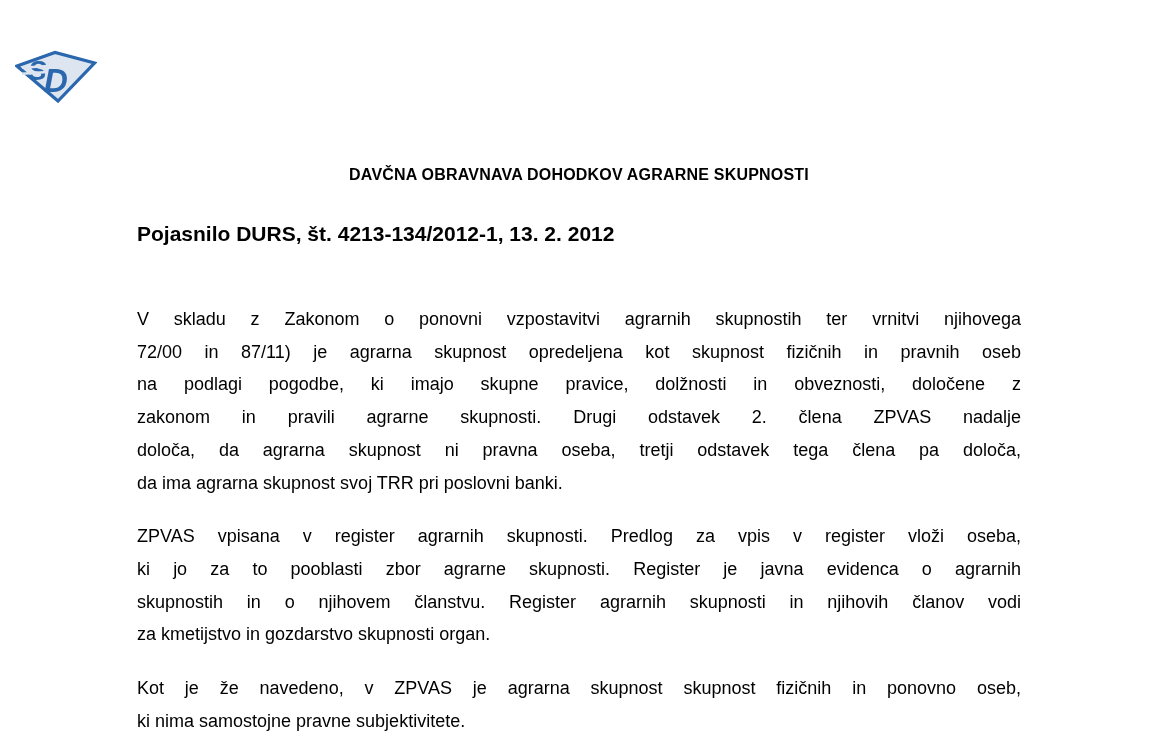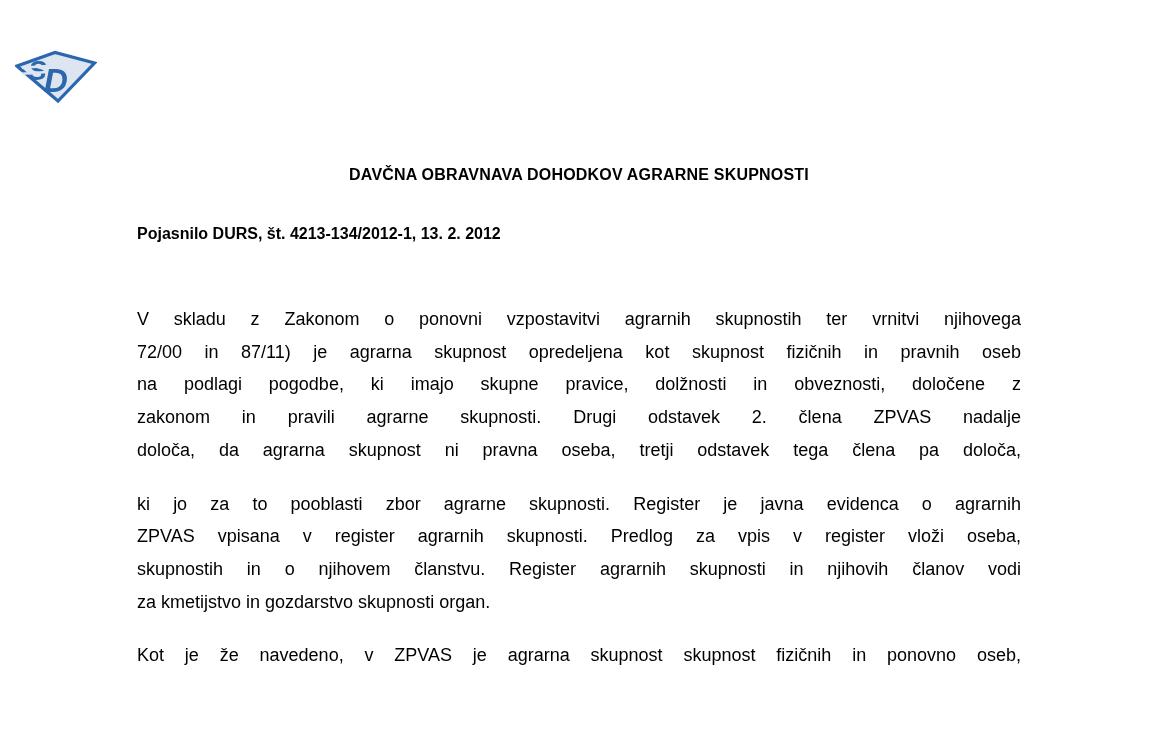--- a/index.html
+++ b/index.html
@@ -33,21 +33,21 @@
     font-weight: bold;
     line-height: 30px;
     letter-spacing: 0.2px;
     white-space: nowrap;
   }
   .doc-subtitle {
     position: absolute;
     left: 137px;
     top: 220px;
     width: 884px;
-    font-size: 16px;
+    font-size: 21px;
     font-weight: bold;
     line-height: 28px;
     white-space: nowrap;
   }
   .doc-body {
     position: absolute;
     left: 137px;
     top: 300px;
     width: 884px;
     font-size: 18px;
@@ -86,28 +86,30 @@
   <div class="doc-subtitle">Pojasnilo DURS, št. 4213-134/2012-1, 13. 2. 2012</div>
 
   <div class="doc-body">
 
     <div class="para">
       <div class="ln">V skladu z Zakonom o ponovni vzpostavitvi agrarnih skupnostih ter vrnitvi njihovega</div>
       <div class="ln">72/00 in 87/11) je agrarna skupnost opredeljena kot skupnost fizičnih in pravnih oseb</div>
       <div class="ln">na podlagi pogodbe, ki imajo skupne pravice, dolžnosti in obveznosti, določene z</div>
       <div class="ln">zakonom in pravili agrarne skupnosti. Drugi odstavek 2. člena ZPVAS nadalje</div>
       <div class="ln">določa, da agrarna skupnost ni pravna oseba, tretji odstavek tega člena pa določa,</div>
+      <div class="ln last">da ima agrarna skupnost svoj TRR pri poslovni banki.</div>
     </div>
 
     <div class="para">
+      <div class="ln">ZPVAS vpisana v register agrarnih skupnosti. Predlog za vpis v register vloži oseba,</div>
       <div class="ln">ki jo za to pooblasti zbor agrarne skupnosti. Register je javna evidenca o agrarnih</div>
-      <div class="ln">ZPVAS vpisana v register agrarnih skupnosti. Predlog za vpis v register vloži oseba,</div>
       <div class="ln">skupnostih in o njihovem članstvu. Register agrarnih skupnosti in njihovih članov vodi</div>
       <div class="ln last">za kmetijstvo in gozdarstvo skupnosti organ.</div>
     </div>
 
     <div class="para">
       <div class="ln">Kot je že navedeno, v ZPVAS je agrarna skupnost skupnost fizičnih in ponovno oseb,</div>
+      <div class="ln last">ki nima samostojne pravne subjektivitete.</div>
     </div>
 
   </div>
 
 </div>
 
 </body></html>

